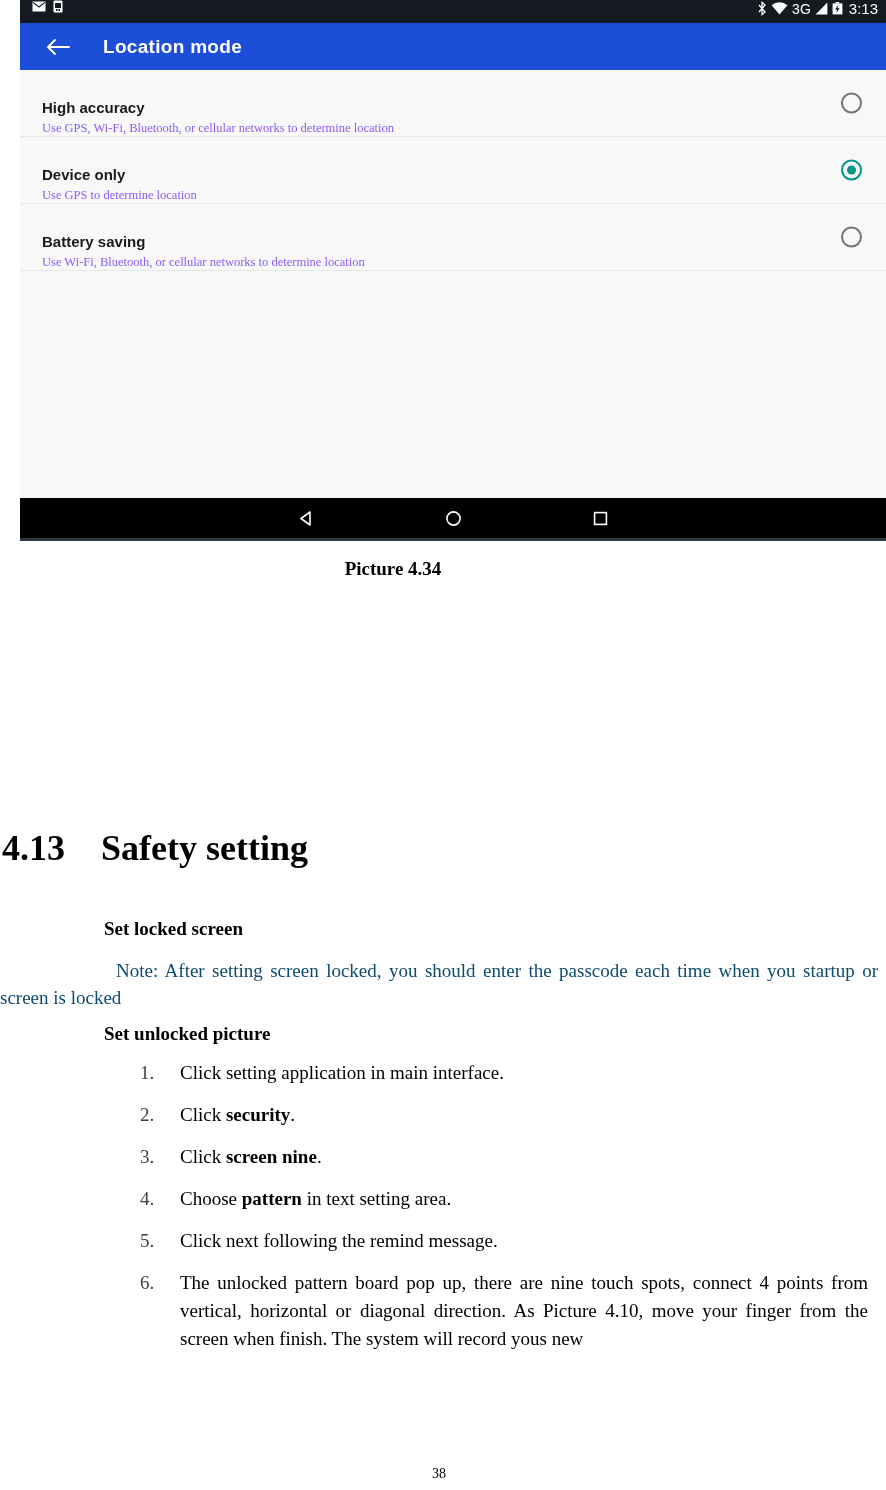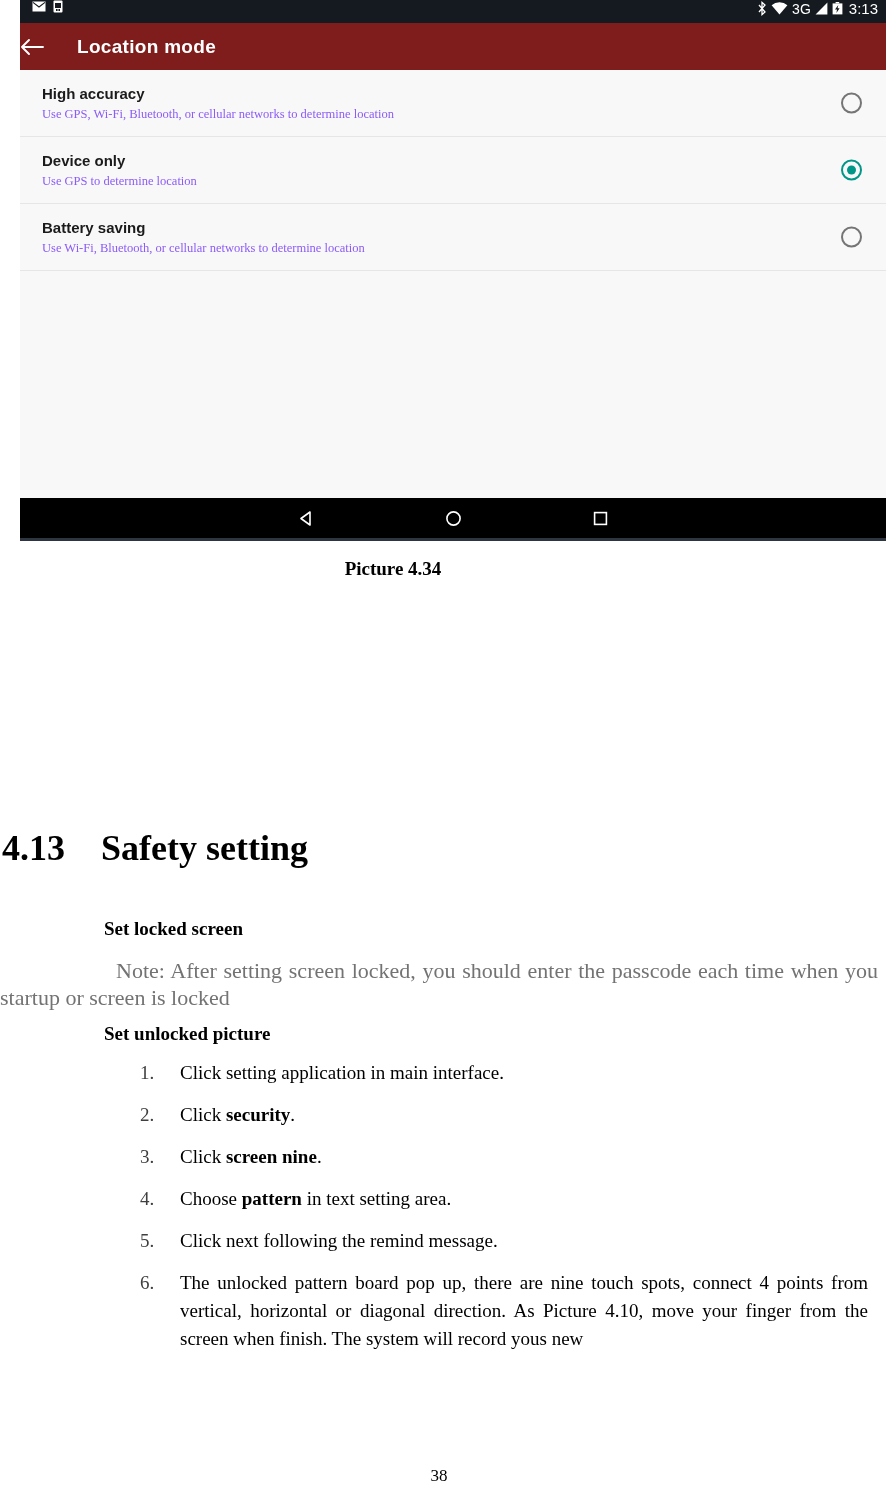--- a/index.html
+++ b/index.html
@@ -59,24 +59,25 @@
     padding-left: 2px;
   }
   .sicon { display: block; }
 
   
   .toolbar {
     position: absolute;
     left: 0; top: 23px;
     width: 866px;
     height: 47px;
-    background: #7f1d1d;
+    background: #1d4ed8;
     display: flex;
     align-items: center;
     box-sizing: border-box;
+    padding-left: 26px;
   }
   .toolbar-title {
     color: #ffffff;
     font-size: 19px;
     font-weight: bold;
     letter-spacing: 0.3px;
     margin-left: 32px;
     font-family: "Liberation Sans", sans-serif;
   }
 
@@ -88,21 +89,21 @@
     height: 428px;
     background: #f8f8f8;
   }
   .mode-row {
     position: relative;
     height: 67px;
     box-sizing: border-box;
     border-bottom: 1px solid #e6e6e6;
     display: flex;
     flex-direction: column;
-    justify-content: center;
+    justify-content: flex-end;
     padding-left: 22px;
     background: #f8f8f8;
   }
   .mode-title {
     font-size: 15px;
     color: #1b1b1b;
     font-weight: 600;
     font-family: "Liberation Sans", sans-serif;
     line-height: 18px;
   }
@@ -201,23 +202,23 @@
     line-height: 26px;
   }
   .para {
     font-size: 19px;
     font-family: "Liberation Serif", serif;
     line-height: 26px;
     margin-top: 14px;
     margin-left: 40px;
   }
   .note {
-    font-size: 22px;
-    font-family: "Liberation Serif", serif;
-    color: #737373;
+    font-size: 19px;
+    font-family: "Liberation Serif", serif;
+    color: #0c4a6e;
     line-height: 27px;
     margin-top: 15px;
     margin-left: 0px;
     text-indent: 116px;
     width: 878px;
     text-align: justify;
   }
   .sub-head2 {
     font-size: 19px;
     font-weight: bold;
@@ -255,21 +256,21 @@
     text-justify: inter-word;
   }
   ol.steps li b { font-weight: bold; }
 
   .pagenum {
     position: absolute;
     left: 0;
     top: 1466px;
     width: 878px;
     text-align: center;
-    font-size: 17px;
+    font-size: 14px;
     font-family: "Liberation Serif", serif;
   }
 </style>
 </head>
 <body>
 
 <div class="screenshot">
 
   <div class="statusbar">
     <div class="status-left">

